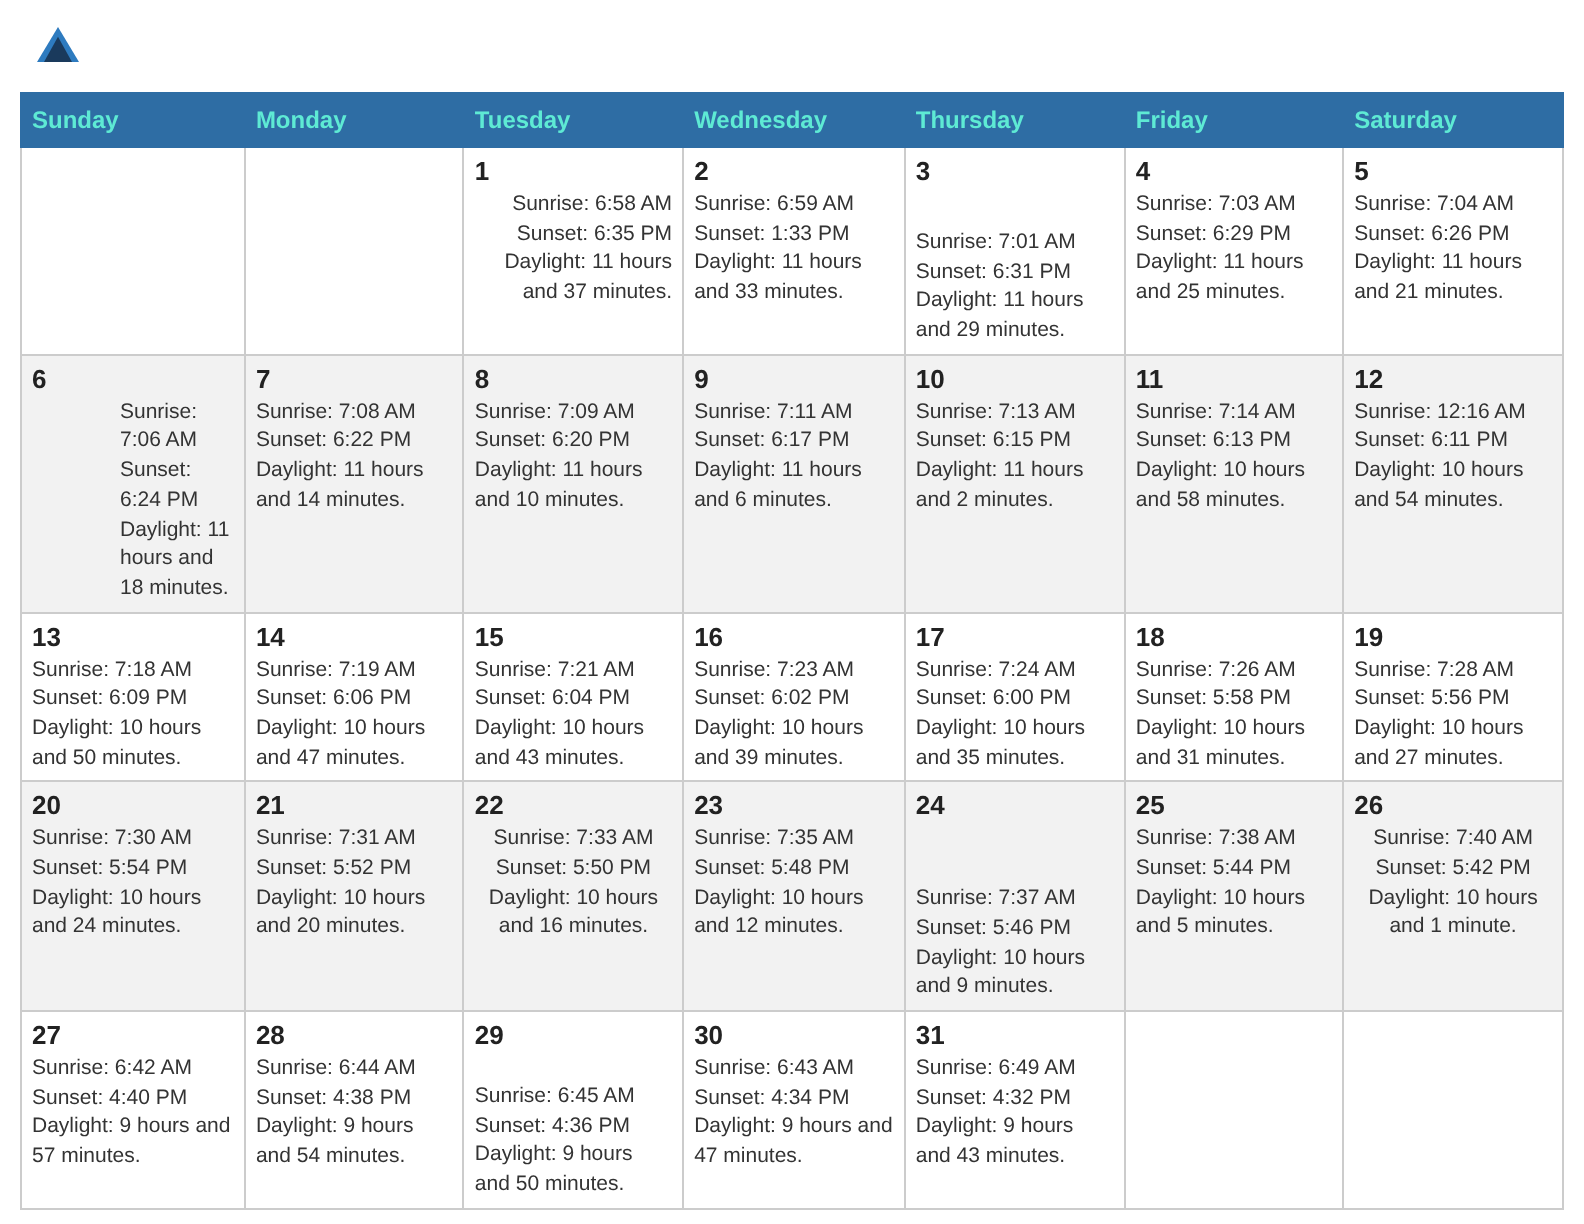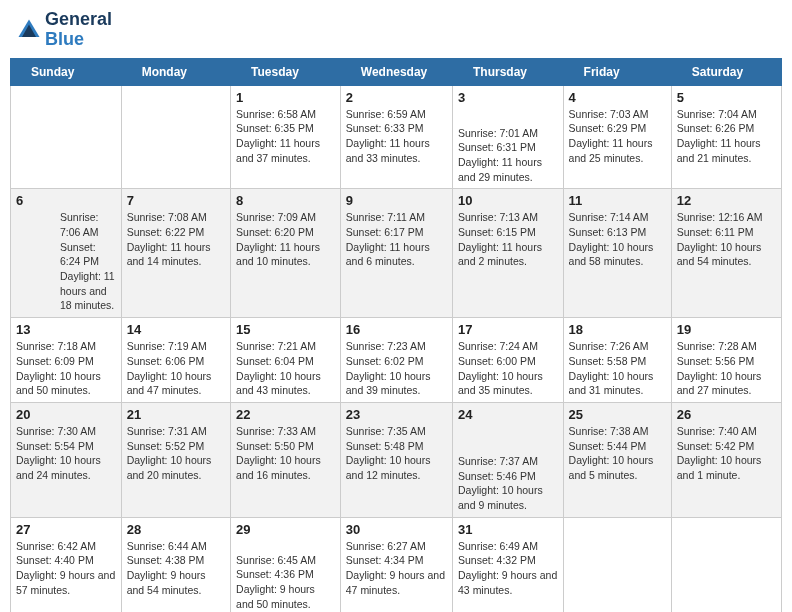--- a/index.html
+++ b/index.html
@@ -47,22 +47,22 @@
       font-size: 16px;
       color: #333;
     }
     table {
       width: 100%;
       border-collapse: collapse;
       font-size: 11px;
     }
     th {
       background-color: #2e6da4;
-      color: #ffffff;
-      padding: 6px 20px;
+      color: #5eead4;
+      padding: 6px 5px;
       text-align: left;
       font-size: 12px;
       font-weight: bold;
       border: 1px solid #2e6da4;
     }
     td {
       border: 1px solid #ccc;
       vertical-align: top;
       padding: 4px 5px;
       height: 80px;
@@ -94,25 +94,20 @@
   </style>
 </head>
 <body>
 
 <div class="header">
   <div class="logo">
     <svg class="logo-icon" viewBox="0 0 40 40">
       <polygon points="20,5 35,30 5,30" fill="#2e7bbf"></polygon>
       <polygon points="20,12 30,30 10,30" fill="#1a3a5c"></polygon>
     </svg>
-    <div>
-      <div class="logo-text">
-          <div><span style="color:#1a3a5c;font-size:18px;font-weight:bold;">General</span><br><span style="color:#2e7bbf;font-size:18px;font-weight:bold;">Blue</span></div>
-        </div>
-    </div>
   </div>
   <div class="title-block">
     <div class="month-title"></div>
     <div class="location"></div>
   </div>
 </div>
 
 <table>
   <thead>
     <tr>
@@ -124,28 +119,28 @@
         <th>Friday</th>
         <th>Saturday</th>
       </tr>
   </thead>
   <tbody id="calendar-body">
   <tr>
         <td class="empty"></td>
         <td class="empty"></td>
         <td>
           <div class="day-num">1</div>
-          <div class="day-info" style="white-space: pre-line;">Sunrise: 6:58 AM
+          <div class="day-info" style="white-space: pre-line; text-align: right;">Sunrise: 6:58 AM
 Sunset: 6:35 PM
 Daylight: 11 hours and 37 minutes.</div>
         </td>
         <td>
           <div class="day-num">2</div>
           <div class="day-info" style="white-space: pre-line;">Sunrise: 6:59 AM
-Sunset: 6:33 PM
+Sunset: 1:33 PM
 Daylight: 11 hours and 33 minutes.</div>
         </td>
         <td>
           <div class="day-num">3</div>
           <div class="day-info" style="white-space: pre-line; margin-top: 21px;">Sunrise: 7:01 AM
 Sunset: 6:31 PM
 Daylight: 11 hours and 29 minutes.</div>
         </td>
         <td>
           <div class="day-num">4</div>
@@ -256,21 +251,21 @@
 Daylight: 10 hours and 24 minutes.</div>
         </td>
         <td>
           <div class="day-num">21</div>
           <div class="day-info" style="white-space: pre-line;">Sunrise: 7:31 AM
 Sunset: 5:52 PM
 Daylight: 10 hours and 20 minutes.</div>
         </td>
         <td>
           <div class="day-num">22</div>
-          <div class="day-info" style="white-space: pre-line;">Sunrise: 7:33 AM
+          <div class="day-info" style="white-space: pre-line; text-align: center;">Sunrise: 7:33 AM
 Sunset: 5:50 PM
 Daylight: 10 hours and 16 minutes.</div>
         </td>
         <td>
           <div class="day-num">23</div>
           <div class="day-info" style="white-space: pre-line;">Sunrise: 7:35 AM
 Sunset: 5:48 PM
 Daylight: 10 hours and 12 minutes.</div>
         </td>
         <td>
@@ -280,21 +275,21 @@
 Daylight: 10 hours and 9 minutes.</div>
         </td>
         <td>
           <div class="day-num">25</div>
           <div class="day-info" style="white-space: pre-line;">Sunrise: 7:38 AM
 Sunset: 5:44 PM
 Daylight: 10 hours and 5 minutes.</div>
         </td>
         <td>
           <div class="day-num">26</div>
-          <div class="day-info" style="white-space: pre-line;">Sunrise: 7:40 AM
+          <div class="day-info" style="white-space: pre-line; text-align: center;">Sunrise: 7:40 AM
 Sunset: 5:42 PM
 Daylight: 10 hours and 1 minute.</div>
         </td>
       </tr>
       <tr>
         <td>
           <div class="day-num">27</div>
           <div class="day-info" style="white-space: pre-line;">Sunrise: 6:42 AM
 Sunset: 4:40 PM
 Daylight: 9 hours and 57 minutes.</div>
@@ -306,21 +301,21 @@
 Daylight: 9 hours and 54 minutes.</div>
         </td>
         <td>
           <div class="day-num">29</div>
           <div class="day-info" style="white-space: pre-line; margin-top: 16px;">Sunrise: 6:45 AM
 Sunset: 4:36 PM
 Daylight: 9 hours and 50 minutes.</div>
         </td>
         <td>
           <div class="day-num">30</div>
-          <div class="day-info" style="white-space: pre-line;">Sunrise: 6:27 AM
+          <div class="day-info" style="white-space: pre-line;">Sunrise: 6:43 AM
 Sunset: 4:34 PM
 Daylight: 9 hours and 47 minutes.</div>
         </td>
         <td>
           <div class="day-num">31</div>
           <div class="day-info" style="white-space: pre-line;">Sunrise: 6:49 AM
 Sunset: 4:32 PM
 Daylight: 9 hours and 43 minutes.</div>
         </td>
         <td class="empty"></td>

